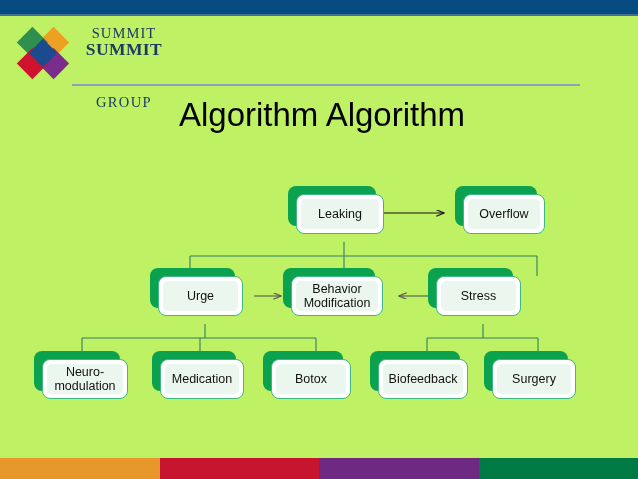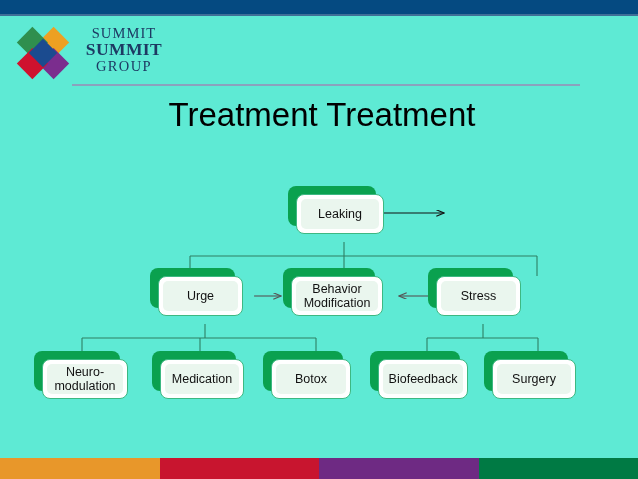--- a/index.html
+++ b/index.html
@@ -7,21 +7,21 @@
     padding: 0;
     background: #ffffff;
   }
   body {
     font-family: "Liberation Sans", sans-serif;
   }
   #slide {
     position: relative;
     width: 638px;
     height: 479px;
-    background: #5eead4;
+    background: #bef264;
     overflow: hidden;
   }
 
   
   .top-bar {
     position: absolute;
     left: 0; top: 0;
     width: 638px; height: 14px;
     background: #054a81;
   }
@@ -47,21 +47,21 @@
     position: absolute;
     left: 66px; top: 4px;
     width: 92px;
     text-align: center;
     font-family: "Liberation Serif", serif;
     color: #1d3a63;
     line-height: 1.02;
   }
   .logo-text .l1 { font-size: 14.5px; letter-spacing: 1.1px; }
   .logo-text .l2 { font-size: 17.5px; font-weight: bold; letter-spacing: 0.4px; }
-  .logo-text .l3 { font-size: 14.5px; letter-spacing: 1.4px; }
+  .logo-text .l3 { font-size: 14.5px; letter-spacing: 1.4px; margin-top: 36px; }
 
   .header-rule {
     position: absolute;
     left: 72px; top: 84px;
     width: 508px; height: 2px;
     background: #8ba2bd;
   }
 
   
   .slide-title {
@@ -159,21 +159,21 @@
     </svg>
     <div class="logo-text">
       <div class="l1">SUMMIT</div>
       <div class="l2">SUMMIT</div>
       <div class="l3">GROUP</div>
     </div>
   </div>
 
   <div class="header-rule" style="background: rgb(139, 162, 189);"></div>
 
-  <div class="slide-title">Treatment Treatment</div>
+  <div class="slide-title">Algorithm Algorithm</div>
 
   <div class="diagram">
     <svg class="connectors" viewBox="0 0 638 479">
       <g stroke="#2e7f63" stroke-width="1.1" fill="none">
 
         <path d="M344 242 L344 256"></path>
         <path d="M190 256 L537 256"></path>
         <path d="M190 256 L190 276"></path>
         <path d="M344 256 L344 276"></path>
         <path d="M537 256 L537 276"></path>
@@ -205,20 +205,27 @@
     </svg>
 
     <div class="node" style="left:288px; top:186px; width:88px; height:40px;">
       <div class="shadow" style="background: rgb(10, 161, 79);"></div>
       <div class="face" style="border-color: rgb(61, 184, 130);">
         <div class="inner" style="background: rgb(234, 246, 238);"></div>
       </div>
       <div class="label">Leaking</div>
     </div>
 
+    <div class="node" style="left:455px; top:186px; width:82px; height:40px;">
+      <div class="shadow" style="background: rgb(10, 161, 79);"></div>
+      <div class="face" style="border-color: rgb(61, 184, 130);">
+        <div class="inner" style="background: rgb(234, 246, 238);"></div>
+      </div>
+      <div class="label">Overflow</div>
+    </div>
 
     <div class="node" style="left:150px; top:268px; width:85px; height:40px;">
       <div class="shadow" style="background: rgb(10, 161, 79);"></div>
       <div class="face" style="border-color: rgb(61, 184, 130);">
         <div class="inner" style="background: rgb(234, 246, 238);"></div>
       </div>
       <div class="label">Urge</div>
     </div>
 
     <div class="node" style="left:283px; top:268px; width:92px; height:40px;">

